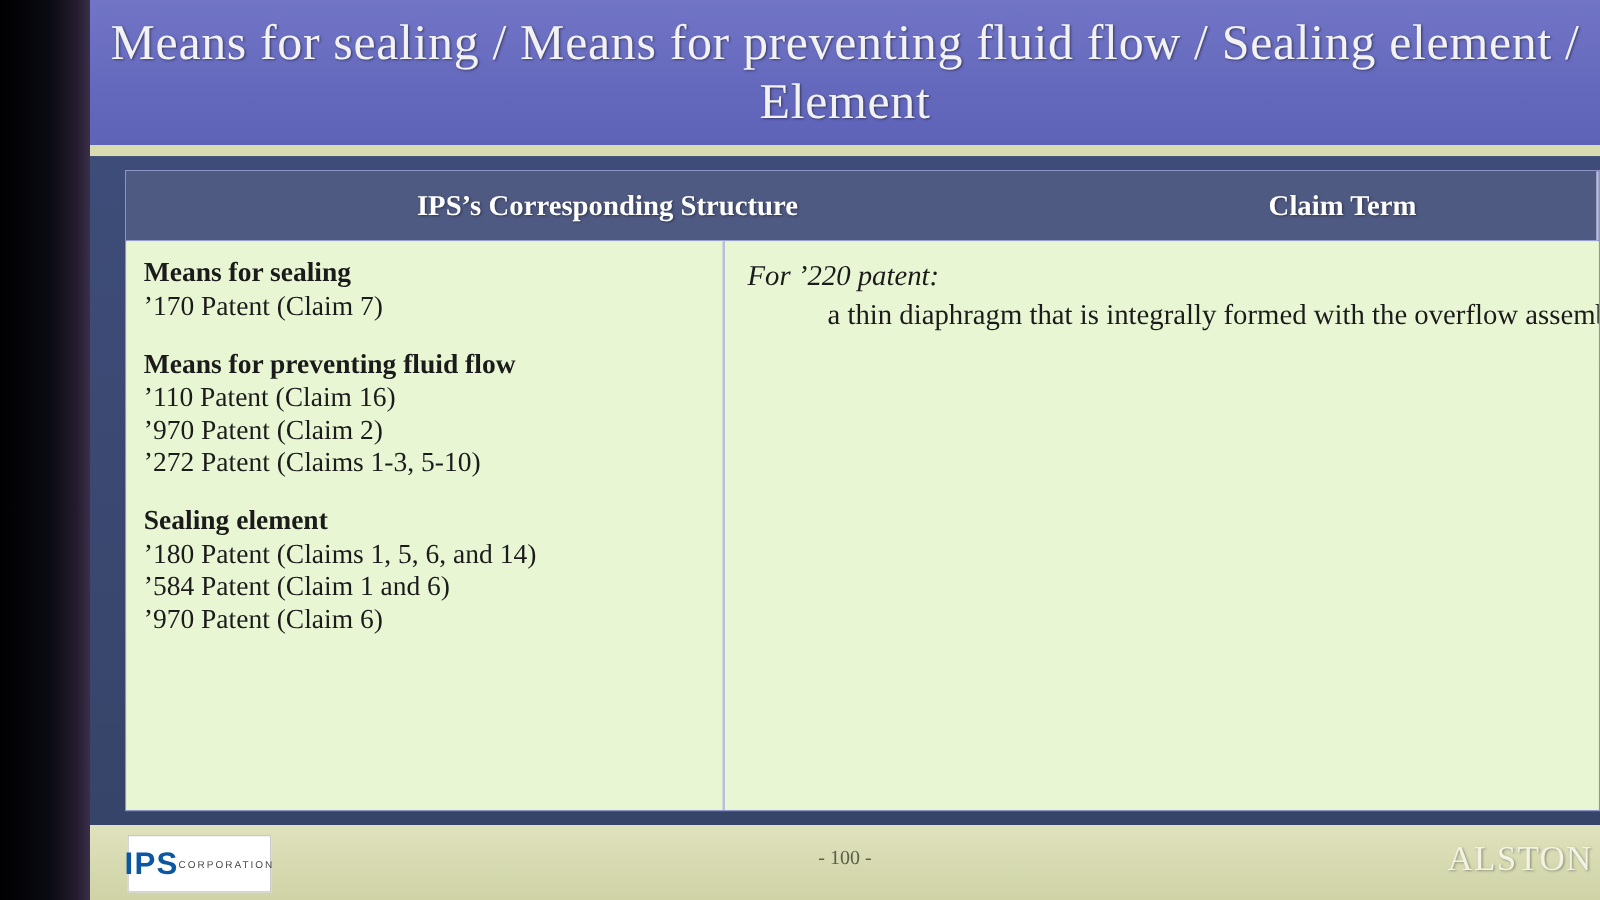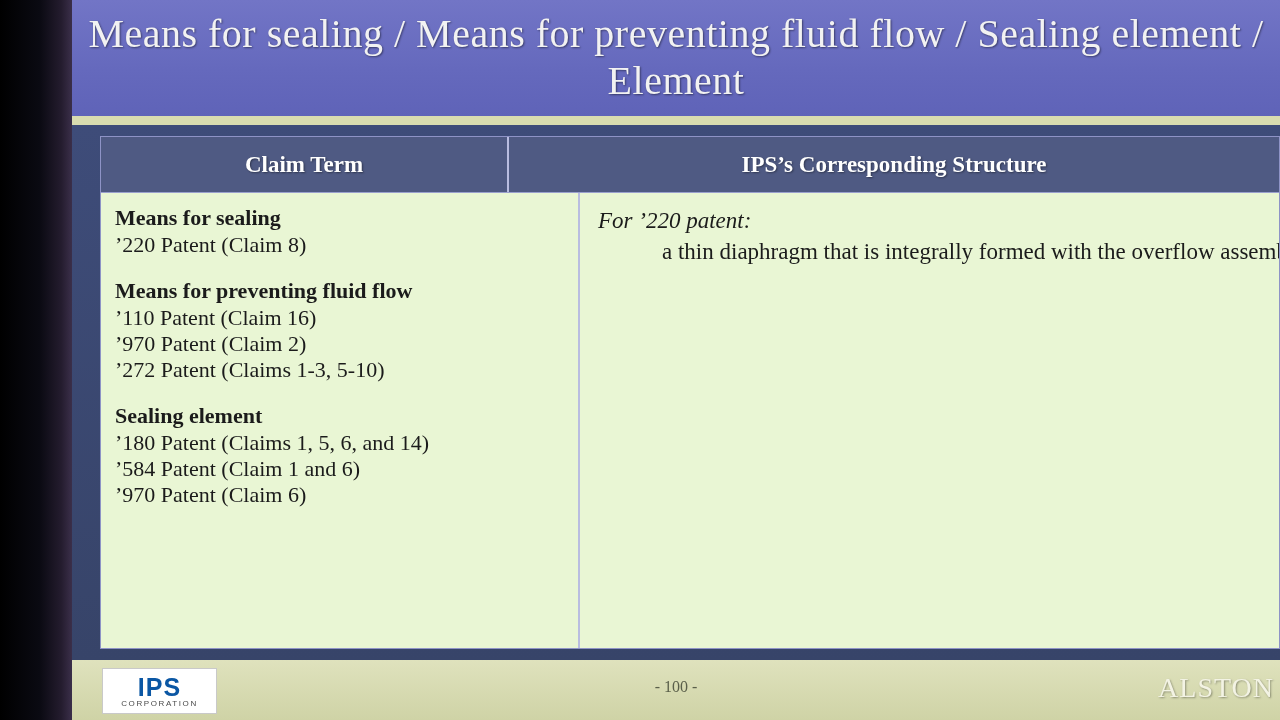--- a/index.html
+++ b/index.html
@@ -158,21 +158,21 @@
   }
   .logo {
     position: absolute;
     left: 30px;
     top: 8px;
     width: 113px;
     height: 44px;
     background: #ffffff;
     border: 1px solid #c9c9c9;
     display: flex;
-    flex-direction: column;
+    flex-direction: row;
     align-items: center;
     justify-content: center;
   }
   .logo-main {
     color: #0b57a4;
     font-weight: bold;
     font-size: 25px;
     line-height: 24px;
     letter-spacing: 1px;
     font-family: "Liberation Sans", sans-serif;
@@ -213,31 +213,31 @@
     <div class="title-band">
       <div class="title-text">Means for  sealing / Means for  preventing  fluid  flow / Sealing element / Element</div>
     </div>
     <div class="title-rule"></div>
 
     <div class="body-area">
 
       <div class="table">
 
         <div class="thead">
+          <div class="th th-right">IPS’s Corresponding Structure</div>
           <div class="th th-left">Claim Term</div>
-          <div class="th th-right">IPS’s Corresponding Structure</div>
         </div>
 
         <div class="tbody">
 
           <div class="cell-left">
 
             <div class="term-group">
               <p class="term-head">Means for sealing</p>
-              <p class="term-line">’220 Patent (Claim 8)</p>
+              <p class="term-line">’170 Patent (Claim 7)</p>
             </div>
 
             <div class="term-group">
               <p class="term-head">Means for preventing fluid flow</p>
               <p class="term-line">’110 Patent (Claim 16)</p>
               <p class="term-line">’970 Patent (Claim 2)</p>
               <p class="term-line">’272 Patent (Claims 1-3, 5-10)</p>
             </div>
 
             <div class="term-group">

